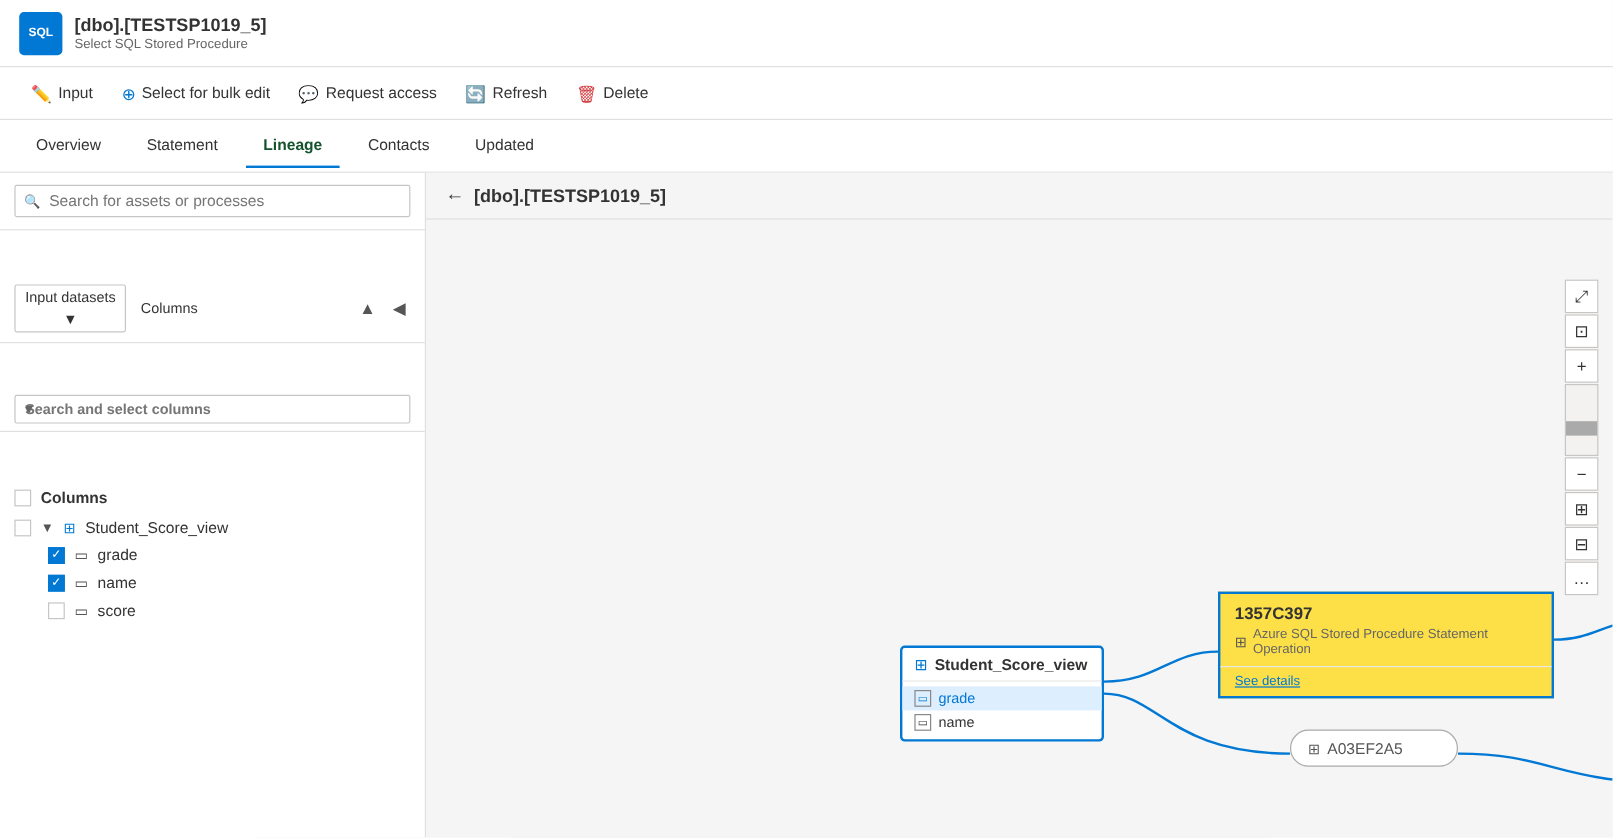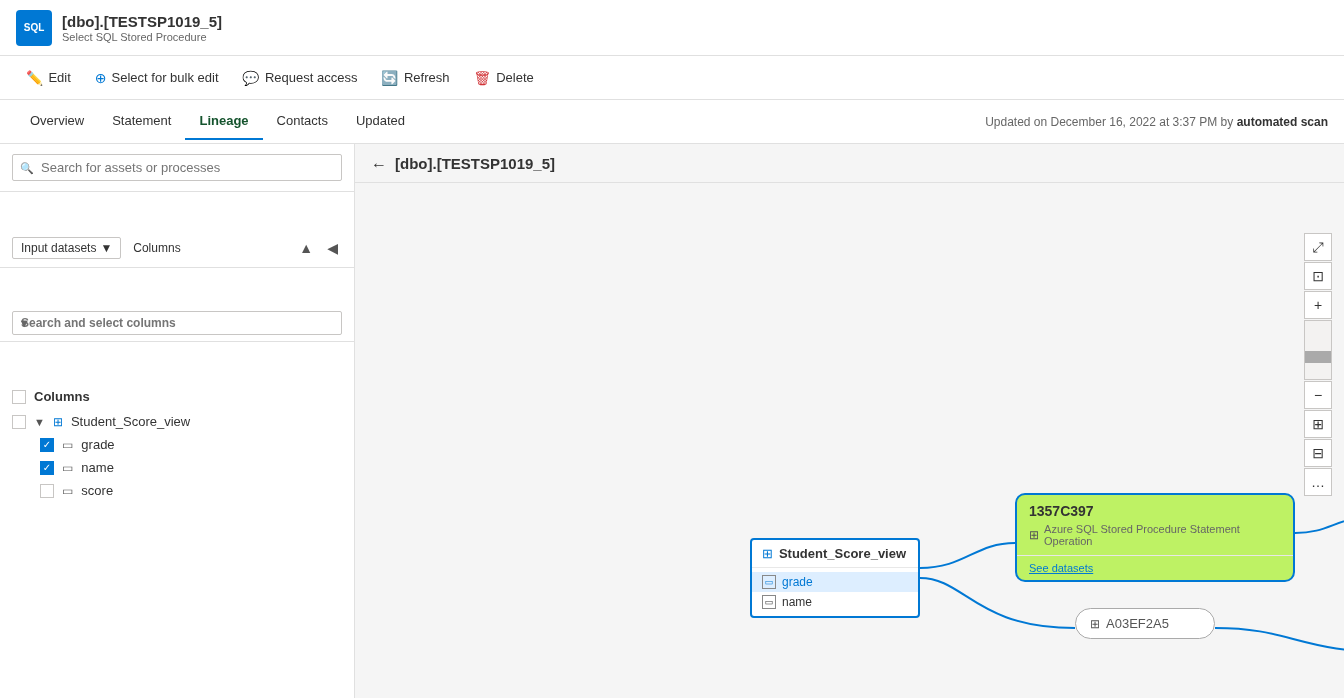--- a/index.html
+++ b/index.html
@@ -14,39 +14,39 @@
     .header-title p { font-size: 11px; color: #666; margin-top: 1px; }
 
     
     .toolbar { display: flex; align-items: center; padding: 8px 16px; border-bottom: 1px solid #e0e0e0; gap: 4px; height: 44px; }
     .toolbar-btn { display: flex; align-items: center; gap: 5px; padding: 4px 10px; background: none; border: none; cursor: pointer; color: #333; font-size: 13px; border-radius: 2px; }
     .toolbar-btn .icon { color: #0078d4; font-size: 14px; }
     .toolbar-btn .icon.red { color: #d13438; }
 
     
     .tabs { display: flex; align-items: center; padding: 0 16px; border-bottom: 1px solid #e0e0e0; height: 44px; justify-content: space-between; }
-    .tabs-left { display: flex; gap: 0; }
+    .tabs-left { display: flex; gap: 10px; }
     .tab { padding: 10px 14px; cursor: pointer; font-size: 13px; color: #333; border-bottom: 2px solid transparent; }
     .tab.active { color: #14532d; border-bottom: 2px solid #0078d4; font-weight: 600; }
     .tabs-right { font-size: 12px; color: #666; }
     .tabs-right strong { color: #333; }
 
     
     .main { display: flex; height: calc(698px - 56px - 44px - 44px); }
 
     
     .left-panel { width: 355px; border-right: 1px solid #e0e0e0; display: flex; flex-direction: column; flex-shrink: 0; gap: 37px; }
     .search-bar { padding: 10px 12px; border-bottom: 1px solid #e0e0e0; }
     .search-bar input { width: 100%; border: 1px solid #c8c6c4; border-radius: 2px; padding: 5px 8px 5px 28px; font-size: 13px; outline: none; }
     .search-bar-wrapper { position: relative; }
     .search-bar-wrapper::before { content: '🔍'; position: absolute; left: 8px; top: 50%; transform: translateY(-50%); font-size: 11px; color: #666; }
 
     .panel-header { display: flex; align-items: center; padding: 8px 12px; border-bottom: 1px solid #e0e0e0; justify-content: space-between; }
     .panel-header-left { display: flex; align-items: center; gap: 4px; }
-    .dropdown-btn { display: flex; align-items: center; gap: 4px; border: 1px solid #c8c6c4; border-radius: 2px; padding: 3px 8px; cursor: pointer; font-size: 12px; background: #fff; }
+    .dropdown-btn { display: flex; align-items: center; gap: 4px; border: 1px solid #c8c6c4; border-radius: 2px; padding: 3px 8px; cursor: pointer; font-size: 12px; background: #fff; flex-direction: column; }
     .col-label { font-size: 12px; color: #333; margin-left: 8px; }
     .panel-header-right { display: flex; gap: 6px; }
     .icon-btn { background: none; border: none; cursor: pointer; color: #555; font-size: 14px; padding: 2px 4px; }
 
     .col-filter { padding: 6px 12px; border-bottom: 1px solid #e0e0e0; }
     .col-filter input { width: 100%; border: 1px solid #c8c6c4; border-radius: 2px; padding: 4px 8px 4px 24px; font-size: 12px; outline: none; font-weight: bold; }
     .col-filter-wrapper { position: relative; }
     .col-filter-wrapper::before { content: '▼'; position: absolute; left: 7px; top: 50%; transform: translateY(-50%); font-size: 9px; color: #666; }
 
     .toggle-row { display: flex; align-items: center; padding: 8px 12px; gap: 8px; font-size: 12px; }
@@ -74,21 +74,21 @@
     .node { position: absolute; background: #fff; border: 1.5px solid #c8c6c4; border-radius: 4px; }
     .node.highlighted { border: 2px solid #0078d4; }
     .node-header { display: flex; align-items: center; gap: 6px; padding: 6px 10px; border-bottom: 1px solid #e8e8e8; }
     .node-title { font-size: 13px; font-weight: 600; }
     .node-body { padding: 4px 0; }
     .node-field { display: flex; align-items: center; gap: 6px; padding: 3px 10px; font-size: 12px; }
     .node-field.highlighted { background: #ddeeff; color: #0078d4; }
     .node-icon-sq { width: 14px; height: 14px; border: 1px solid #888; display: flex; align-items: center; justify-content: center; font-size: 9px; flex-shrink: 0; }
 
     
-    .process-node { position: absolute; background: #bef264; border: 2px solid #0078d4; border-radius: 10px; }
+    .process-node { position: absolute; background: #fde047; border: 2px solid #0078d4; border-radius: 0; }
     .process-header { padding: 8px 12px; border-bottom: 1px solid #e8e8e8; }
     .process-title { font-size: 14px; font-weight: 700; color: #333; }
     .process-sub { display: flex; align-items: center; gap: 5px; margin-top: 4px; }
     .process-sub-text { font-size: 11px; color: #666; }
     .see-details { font-size: 11px; color: #0078d4; cursor: pointer; text-decoration: underline; margin: 6px 12px; display: block; }
 
     
     .oval-node { position: absolute; background: #fff; border: 1.5px solid #aaa; border-radius: 30px; display: flex; align-items: center; gap: 6px; padding: 7px 14px; font-size: 13px; color: #555; }
 
     
@@ -109,21 +109,21 @@
   </div>
   <div class="header-title">
     <h1>[dbo].[TESTSP1019_5]</h1>
     <p>Select SQL Stored Procedure</p>
   </div>
 </div>
 
 <div class="toolbar">
   <button class="toolbar-btn">
     <span class="icon">✏️</span>
-    <span>Edit</span>
+    <span>Input</span>
   </button>
   <button class="toolbar-btn">
     <span class="icon">⊕</span>
     <span>Select for bulk edit</span>
   </button>
   <button class="toolbar-btn">
     <span class="icon">💬</span>
     <span>Request access</span>
   </button>
   <button class="toolbar-btn">
@@ -136,24 +136,20 @@
   </button>
 </div>
 
 <div class="tabs">
   <div class="tabs-left">
     <div class="tab">Overview</div>
     <div class="tab">Statement</div>
     <div class="tab active">Lineage</div>
     <div class="tab">Contacts</div>
     <div class="tab">Updated</div>
-  </div>
-  <div class="tabs-right">
-    <span>Updated on December 16, 2022 at 3:37 PM by</span>
-    <strong>automated scan</strong>
   </div>
 </div>
 
 <div class="main">
 
   <div class="left-panel">
     <div class="search-bar">
       <div class="search-bar-wrapper">
         <input type="text" placeholder="Search for assets or processes" style="">
       </div>
@@ -253,21 +249,21 @@
       </div>
 
       <div class="process-node" style="left:660px; top:310px; width:280px;">
         <div class="process-header">
           <div class="process-title">1357C397</div>
           <div class="process-sub">
             <span style="font-size:12px;color:#555;">⊞</span>
             <span class="process-sub-text">Azure SQL Stored Procedure Statement Operation</span>
           </div>
         </div>
-        <a class="see-details">See datasets</a>
+        <a class="see-details">See details</a>
       </div>
 
       <div class="oval-node" style="left:720px; top:425px; width:140px;">
         <span style="font-size:12px;color:#555;">⊞</span>
         <span>A03EF2A5</span>
       </div>
 
       <div class="zoom-controls">
         <button class="zoom-btn">⤢</button>
         <button class="zoom-btn">⊡</button>

